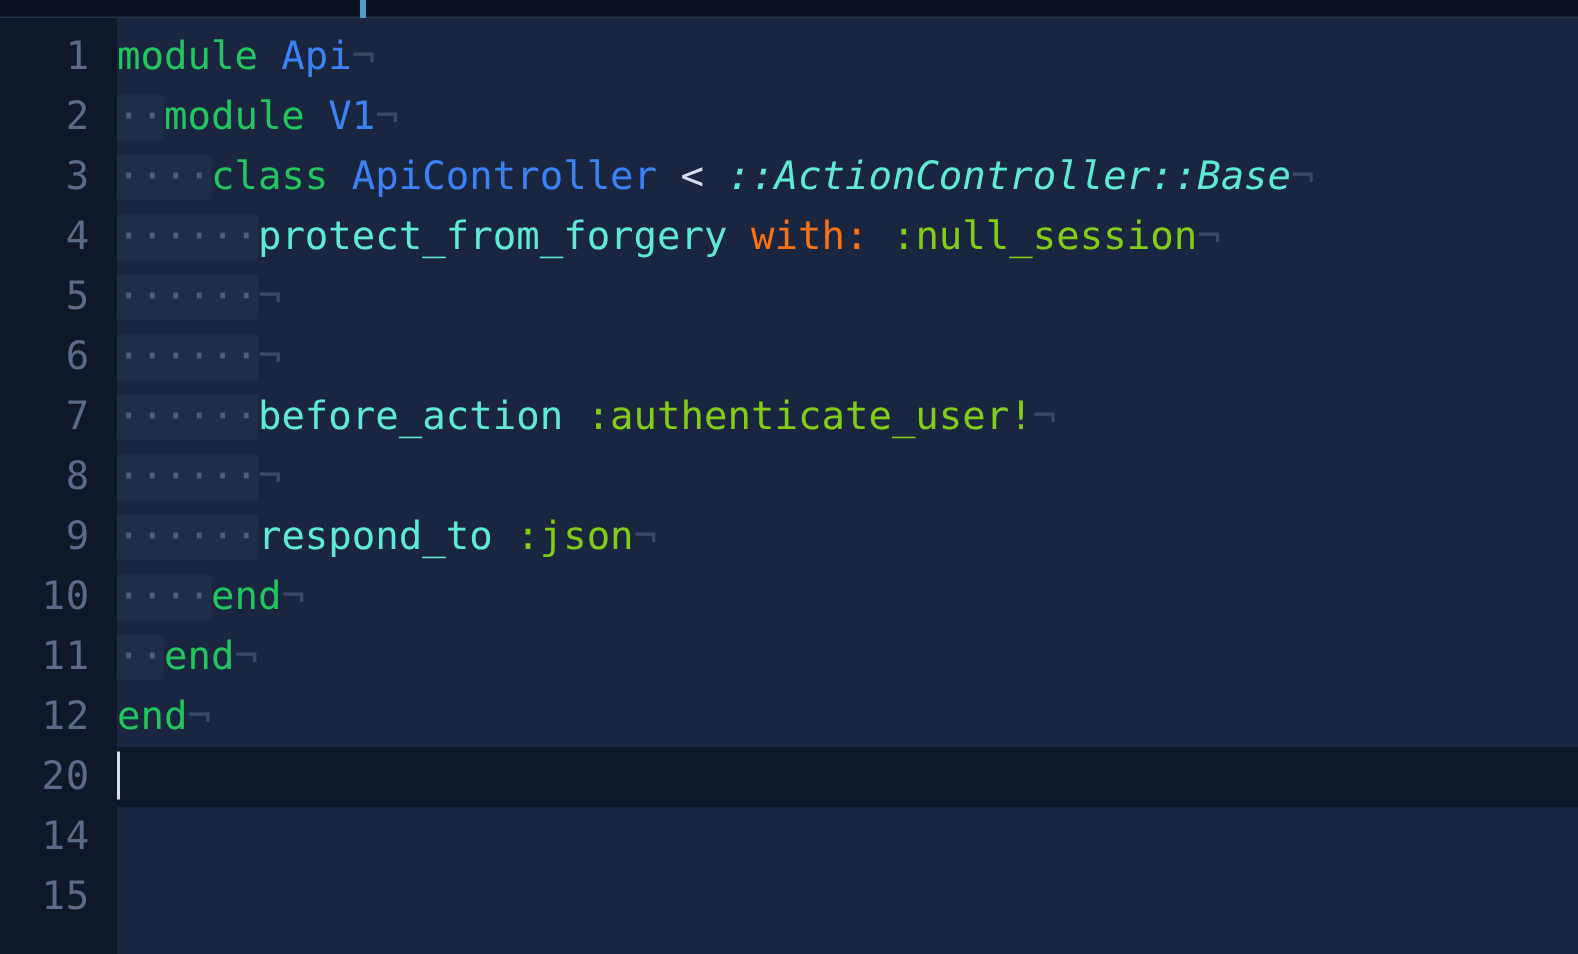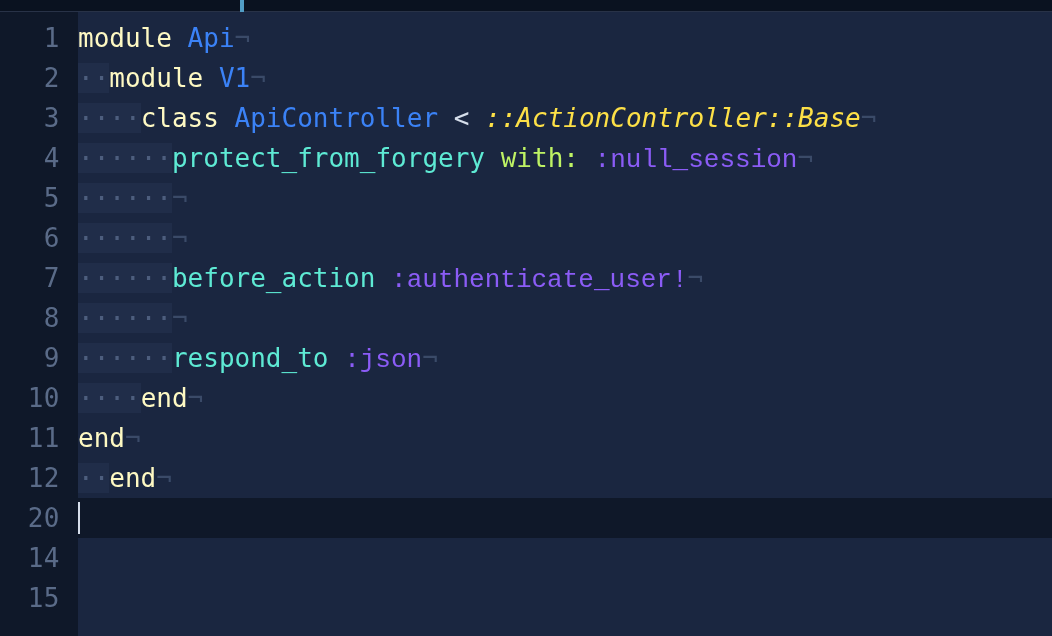--- a/index.html
+++ b/index.html
@@ -53,27 +53,27 @@
     }
     .code-line {
       height: 40px;
       line-height: 40px;
       white-space: pre;
       position: relative;
     }
     .cursor-line {
       background: #0f1829;
     }
-    .kw { color: #fef9c3; }
+    .kw { color: #22c55e; }
     .const { color: #3b82f6; }
     .op { color: #d6deeb; }
-    .italic { font-style: italic; color: #fde047; }
+    .italic { font-style: italic; color: #5eead4; }
     .ident { color: #5eead4; }
-    .sym-key { color: #bef264; }
-    .sym { color: #8b5cf6; font-family: Liberation Mono, monospace; }
+    .sym-key { color: #f97316; }
+    .sym { color: #84cc16; }
     .trail { color: #3a4a68; }
     .cursor {
       display: inline-block;
       width: 2px;
       height: 32px;
       background: #d6deeb;
       vertical-align: middle;
       margin-bottom: 4px;
     }
     .whitespace-block {
@@ -124,20 +124,20 @@
     <div class="code-line"><span class="whitespace-block"><span>·</span><span>·</span><span>·</span><span>·</span><span>·</span><span>·</span></span><span class="trail">¬</span></div>
 
     <div class="code-line"><span class="whitespace-block"><span>·</span><span>·</span><span>·</span><span>·</span><span>·</span><span>·</span></span><span class="ident">before_action </span><span class="sym">:authenticate_user!</span><span class="trail">¬</span></div>
 
     <div class="code-line"><span class="whitespace-block"><span>·</span><span>·</span><span>·</span><span>·</span><span>·</span><span>·</span></span><span class="trail">¬</span></div>
 
     <div class="code-line"><span class="whitespace-block"><span>·</span><span>·</span><span>·</span><span>·</span><span>·</span><span>·</span></span><span class="ident">respond_to </span><span class="sym">:json</span><span class="trail">¬</span></div>
 
     <div class="code-line"><span class="whitespace-block"><span>·</span><span>·</span><span>·</span><span>·</span></span><span class="kw">end</span><span class="trail">¬</span></div>
 
+    <div class="code-line"><span class="whitespace-block"><span>·</span><span>·</span></span><span class="kw">end</span><span class="trail">¬</span></div>
+
     <div class="code-line"><span class="kw">end</span><span class="trail">¬</span></div>
-
-    <div class="code-line"><span class="whitespace-block"><span>·</span><span>·</span></span><span class="kw">end</span><span class="trail">¬</span></div>
 
     <div class="code-line cursor-line"><span class="cursor"></span></div>
 
   </div>
 </div>
 
 </body></html>

